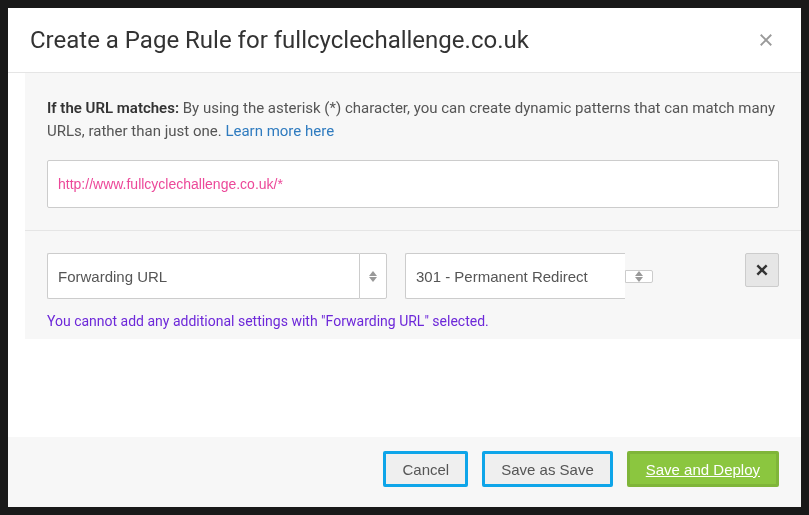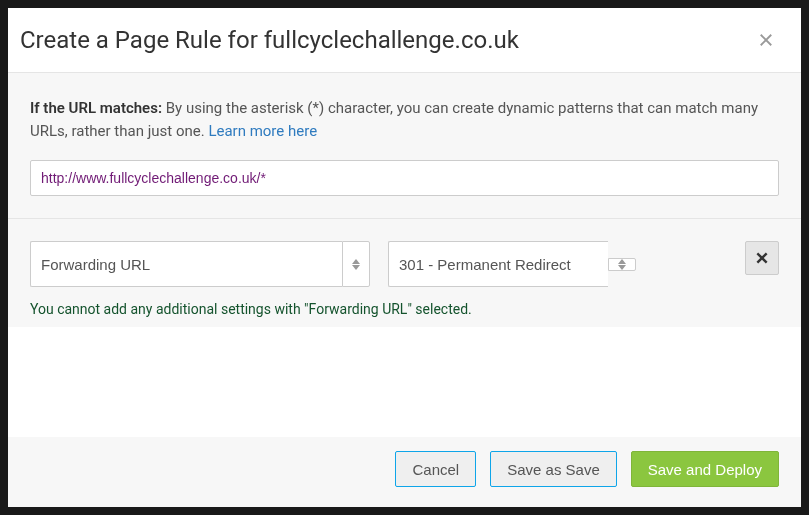--- a/index.html
+++ b/index.html
@@ -19,21 +19,21 @@
     }
     .modal {
       background: #fff;
       width: 793px;
       height: 499px;
       display: flex;
       flex-direction: column;
       box-shadow: 0 0 0 8px rgba(0,0,0,0.5);
     }
     .modal-header {
-      padding: 18px 22px 18px 12px;
+      padding: 18px 22px 18px 22px;
       display: flex;
       align-items: center;
       justify-content: space-between;
       border-bottom: 1px solid #e5e5e5;
     }
     .modal-title {
       font-size: 24px;
       font-weight: 400;
       color: #333;
     }
@@ -48,20 +48,21 @@
       width: 18px;
       height: 18px;
     }
     .modal-body {
       flex: 1;
       overflow: auto;
     }
     .section {
       padding: 22px 22px;
       border-bottom: 1px solid #e5e5e5;
+      margin-left: 17px;
     }
     .section.top {
       padding-top: 24px;
       padding-bottom: 22px;
     }
     .intro-text {
       font-size: 15px;
       color: #555;
       line-height: 1.5;
       margin-bottom: 18px;
@@ -69,26 +70,26 @@
     .intro-text strong {
       font-weight: 600;
       color: #333;
     }
     .intro-text a {
       color: #2f7bbf;
       text-decoration: none;
     }
     .text-input {
       width: 100%;
-      height: 36px;
+      height: 48px;
       padding: 6px 10px;
       font-size: 14px;
       border: 1px solid #ccc;
       border-radius: 2px;
-      color: #701a75;
+      color: #ec4899;
       background: #fff;
     }
     .section-heading {
       font-size: 15px;
       font-weight: 600;
       color: #333;
       margin-bottom: 20px;
     }
     .row {
       display: flex;
@@ -146,44 +147,45 @@
       cursor: pointer;
       border-radius: 2px;
     }
     .remove-btn svg {
       width: 14px;
       height: 14px;
       fill: #333;
     }
     .note-text {
       font-size: 14px;
-      color: #14532d;
+      color: #6d28d9;
       margin-top: 14px;
     }
     .modal-footer {
       padding: 14px 22px 20px;
       display: flex;
       justify-content: flex-end;
       gap: 14px;
       background: #f7f7f7;
     }
     .btn {
       height: 36px;
       padding: 0 16px;
       font-size: 15px;
-      border: 1px solid #0ea5e9;
+      border: 3px solid #0ea5e9;
       background: #efefef;
       color: #555;
       border-radius: 2px;
       cursor: pointer;
     }
     .btn.primary {
       background: #8bc63f;
       border-color: #7fb539;
       color: #fff;
+      text-decoration: underline;
     }
     .section.settings {
       background: #f7f7f7;
       border-bottom: none;
       padding-bottom: 10px;
     }
     .section.top-inner {
       background: #f7f7f7;
     }
   </style>

